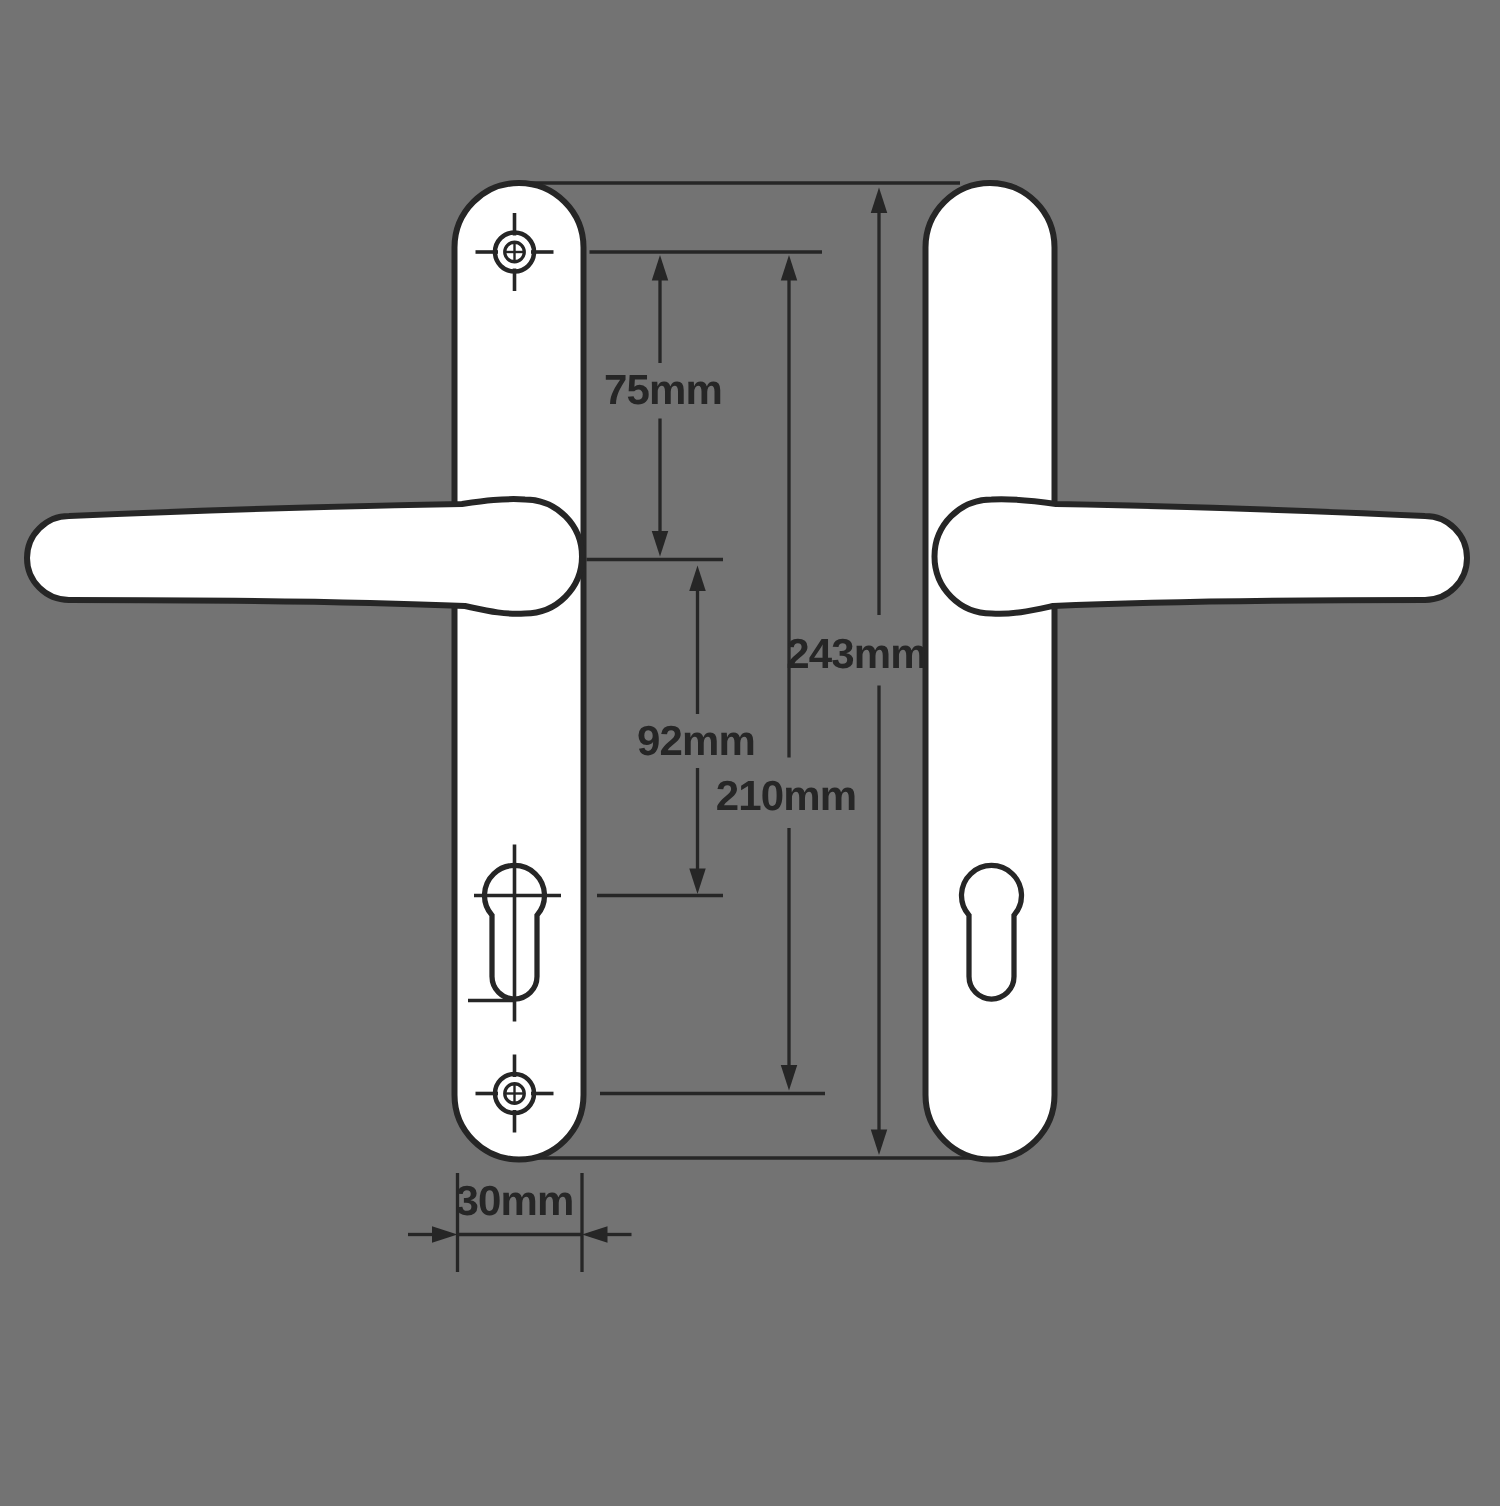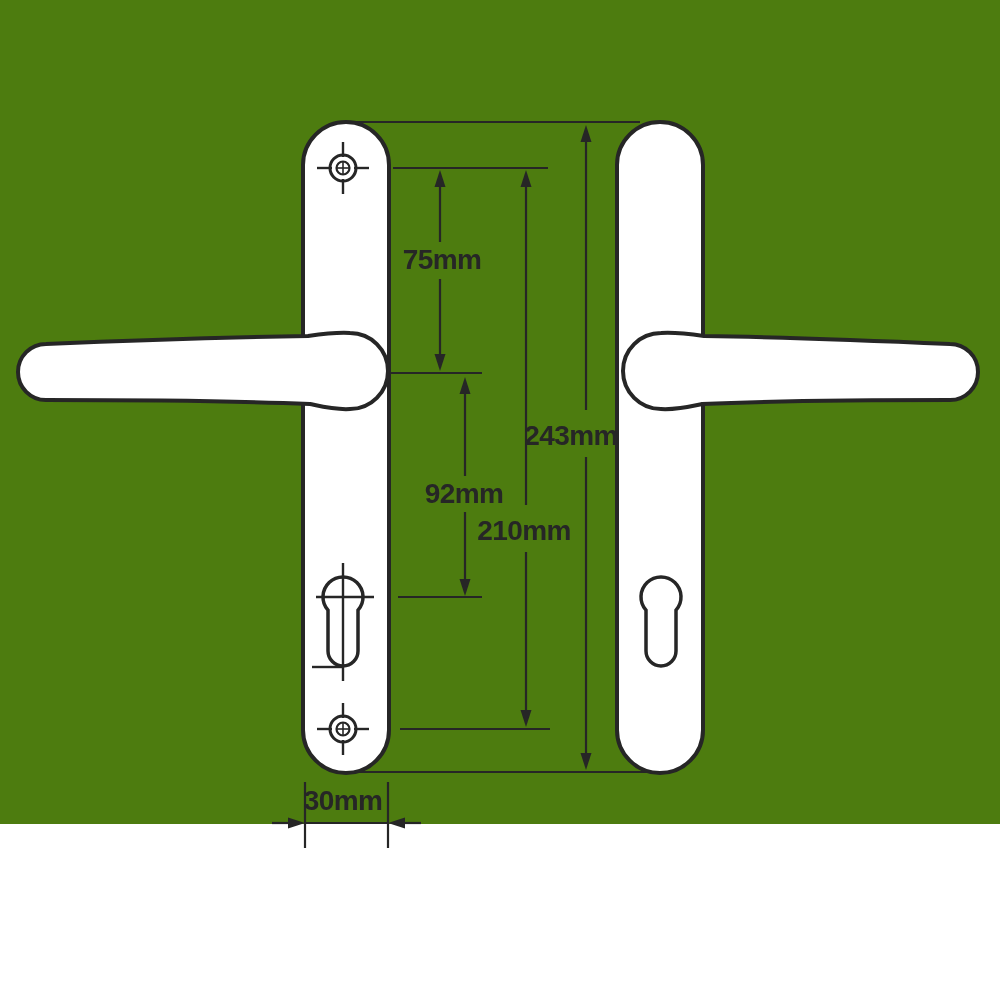--- a/index.html
+++ b/index.html
@@ -7,22 +7,22 @@
     padding: 0;
     background: #ffffff;
     width: 1000px;
     height: 1004px;
     overflow: hidden;
     font-family: "Liberation Sans", sans-serif;
   }
   .stage {
     position: relative;
     width: 1000px;
-    height: 824px;
-    background: #4d7c0f;
+    height: 1004px;
+    background: #737373;
   }
   svg { display: block; }
   .dim-text {
     font-family: "Liberation Sans", sans-serif;
     font-weight: 700;
     font-size: 28px;
     letter-spacing: -0.6px;
     fill: #262626;
     stroke: none;
   }

